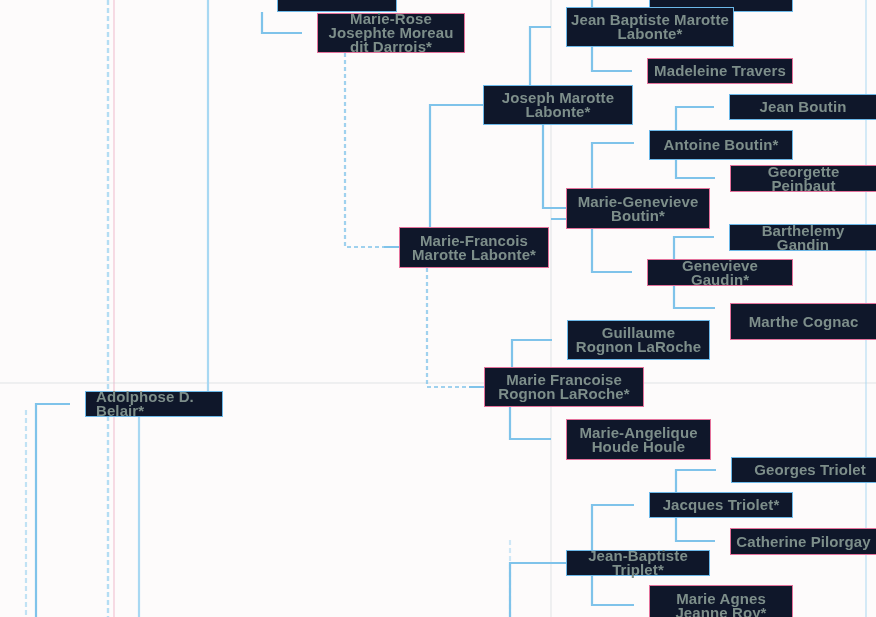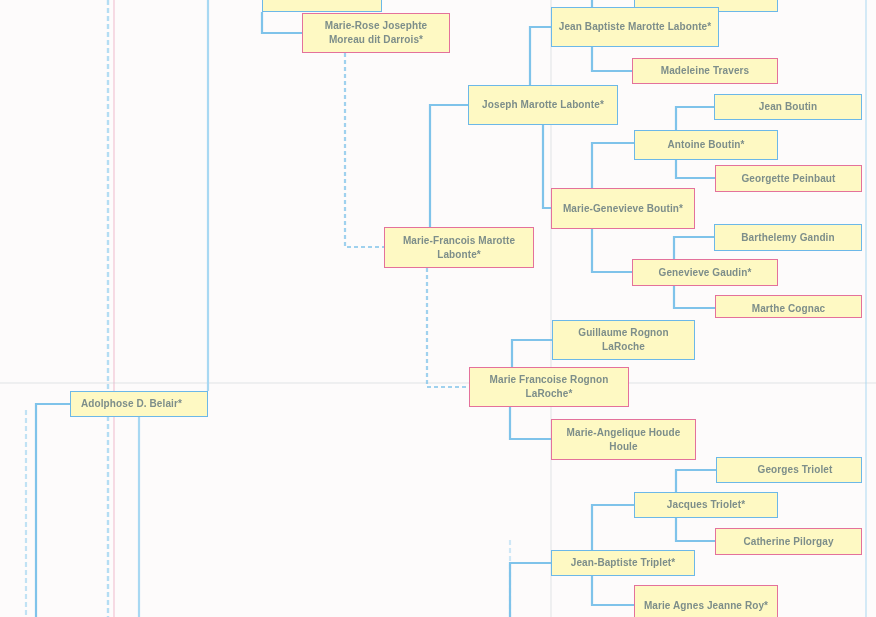--- a/index.html
+++ b/index.html
@@ -9,31 +9,32 @@
     font-family:"Liberation Sans", sans-serif;
   }
   #chart{position:absolute;left:0;top:0;width:876px;height:617px;overflow:hidden;}
 
   
   #wires{position:absolute;left:0;top:0;width:876px;height:617px;}
 
   .node{
     position:absolute;
     box-sizing:border-box;
-    background:#fef9c3;
+    background:#0f172a;
     border:1.6px solid #6cb8e8;
     display:flex;align-items:center;justify-content:center;
     text-align:center;
     color:#7d8e8a;
-    font-size:10px;
+    font-size:15px;
     font-weight:bold;
     line-height:14px;
     letter-spacing:.1px;
     padding:1px 4px;
     z-index:5;
+    margin-left:15px;
   }
   .node.female{ border-color:#e4719b; }
   .node.left-align{ justify-content:flex-end; padding-left:10px; text-align:left;}
   .node span{display:block;width:100%;}
 </style>
 </head>
 <body>
 
 <div id="chart">
 
@@ -124,21 +125,21 @@
       </div>
       <div class="node female" style="left: 551px; top: 188px; width: 144px; height: 41px;">
         <span>Marie-Genevieve Boutin*</span>
       </div>
       <div class="node" style="left: 714px; top: 224px; width: 148px; height: 27px;">
         <span>Barthelemy Gandin</span>
       </div>
       <div class="node female" style="left: 632px; top: 259px; width: 146px; height: 27px;">
         <span>Genevieve Gaudin*</span>
       </div>
-      <div class="node female" style="left: 715px; top: 295px; width: 147px; height: 23px; align-items: flex-end;">
+      <div class="node female" style="left: 715px; top: 303px; width: 147px; height: 37px;">
         <span>Marthe Cognac</span>
       </div>
       <div class="node female" style="left: 384px; top: 227px; width: 150px; height: 41px;">
         <span>Marie-Francois Marotte Labonte*</span>
       </div>
       <div class="node" style="left: 552px; top: 320px; width: 143px; height: 40px;">
         <span>Guillaume Rognon LaRoche</span>
       </div>
       <div class="node female" style="left: 469px; top: 367px; width: 160px; height: 40px;">
         <span>Marie Francoise Rognon LaRoche*</span>

